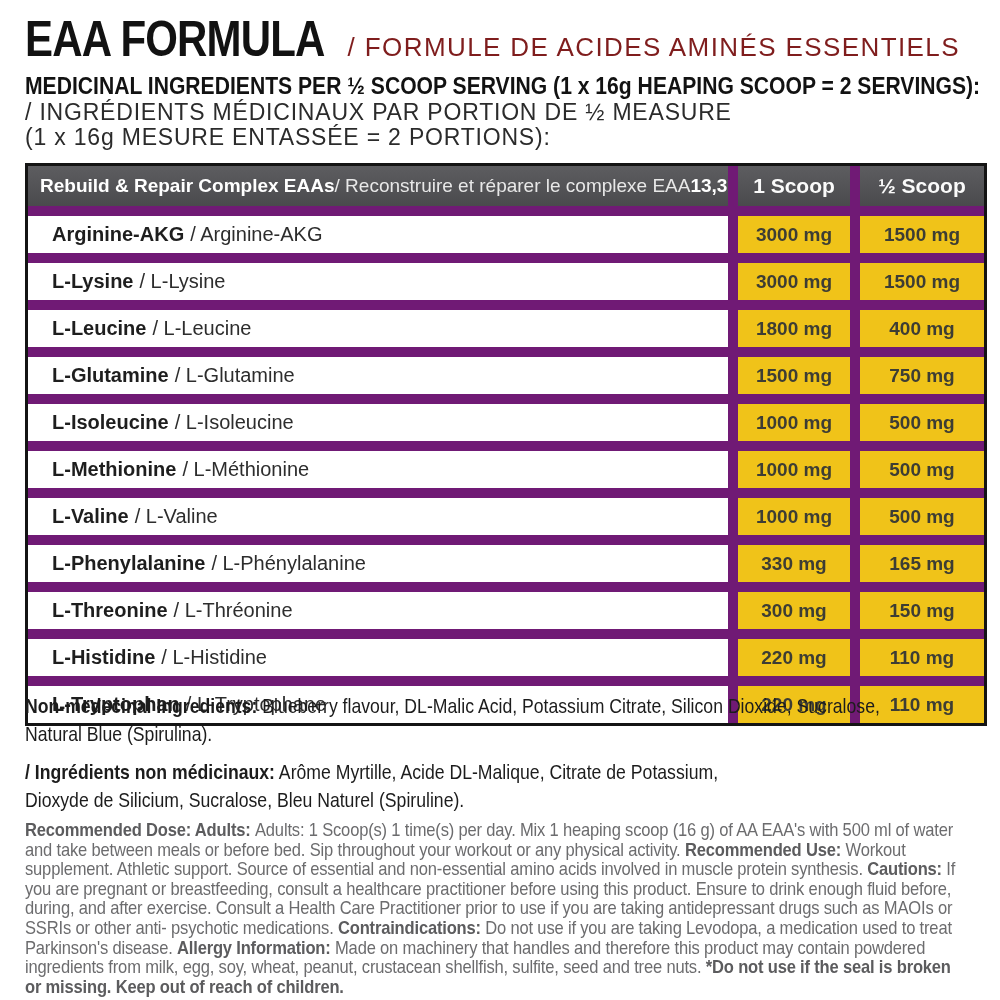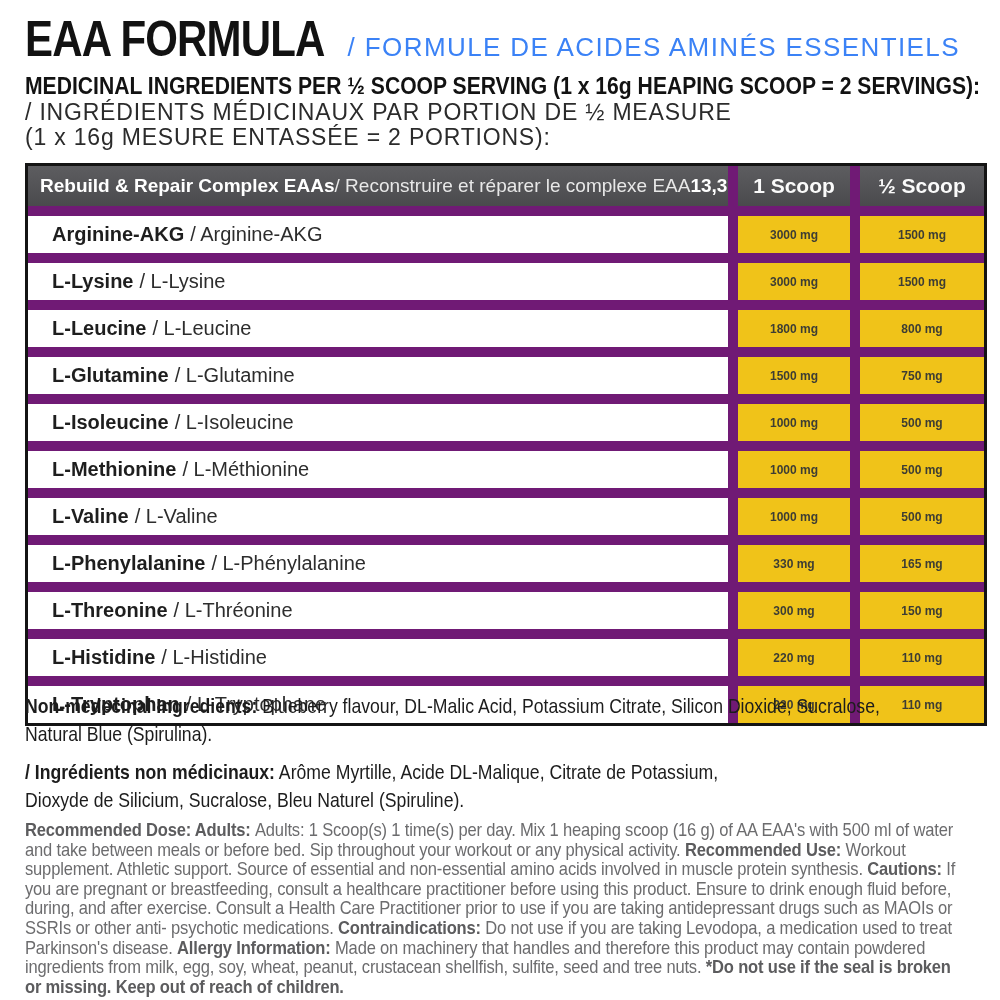--- a/index.html
+++ b/index.html
@@ -7,21 +7,21 @@
     position:relative;width:987px;height:1000px;background:#fff;
     font-family:"Liberation Sans",sans-serif;color:#1a1a1a;overflow:hidden;
   }
   
   .hdr{position:absolute;left:25px;top:10px;}
   .t-row{display:flex;align-items:baseline;white-space:nowrap;}
   .t-en{
     display:inline-block;font-size:50px;font-weight:bold;letter-spacing:-1px;
     transform:scaleX(0.84);transform-origin:left bottom;color:#121212;
   }
-  .t-fr{font-size:26px;letter-spacing:1.4px;margin-left:-34px;color:#3b82f6;}
+  .t-fr{font-size:26px;letter-spacing:1.4px;margin-left:-34px;color:#7f1d1d;}
   .serv{position:absolute;left:25px;top:72px;}
   .serv .l1{
     display:inline-block;font-size:24px;font-weight:bold;white-space:nowrap;
     transform:scaleX(0.88);transform-origin:left top;color:#121212;line-height:27px;
   }
   .serv .l2,.serv .l3{font-size:23px;letter-spacing:0.8px;color:#2b2b2b;line-height:24px;margin-top:1px;}
   
   .tbl{
     position:absolute;left:25px;top:163px;width:962px;
     display:grid;grid-template-columns:1fr 112px 124px;
@@ -29,21 +29,21 @@
     background:#701a75;border:3px solid #141414;box-sizing:border-box;
   }
   .cell{display:flex;align-items:center;min-width:0;}
   .h-name,.h-col{background:linear-gradient(#5d5d60,#4a4a4d);}
   .h-name{padding-left:12px;font-size:19px;color:#e8e8e8;white-space:nowrap;overflow:hidden;}
   .h-name .b{font-weight:bold;color:#ffffff;}
   .h-col{justify-content:center;font-weight:bold;font-size:21px;color:#fafafa;}
   .c-name{background:#ffffff;padding-left:24px;font-size:20px;white-space:nowrap;overflow:hidden;}
   .c-name .en{font-weight:bold;color:#1e1e1e;}
   .c-name .fr{margin-left:6px;color:#2d2d2d;text-align:center;}
-  .c-val{background:#f0c319;justify-content:center;font-weight:bold;font-size:12px;color:#3d3d34;}
+  .c-val{background:#f0c319;justify-content:center;font-weight:bold;font-size:19px;color:#3d3d34;}
   
   .nm{
     position:absolute;left:25px;width:1300px;font-size:21px;line-height:28px;
     white-space:pre-line;transform:scaleX(0.84);transform-origin:left top;color:#1c1c1c;
   }
   .nm .b{font-weight:bold;}
   .nm-en{top:671px;}
   .nm-fr{top:737px;}
   .fp{
     position:absolute;left:25px;top:801px;width:1300px;
@@ -89,21 +89,21 @@
         <span class="en">L-Lysine</span>
         <span class="fr">/ L-Lysine</span>
       </div>
       <div class="cell c-val">3000 mg</div>
       <div class="cell c-val">1500 mg</div>
       <div class="cell c-name">
         <span class="en">L-Leucine</span>
         <span class="fr">/ L-Leucine</span>
       </div>
       <div class="cell c-val">1800 mg</div>
-      <div class="cell c-val">800 mg</div>
+      <div class="cell c-val">400 mg</div>
       <div class="cell c-name">
         <span class="en">L-Glutamine</span>
         <span class="fr">/ L-Glutamine</span>
       </div>
       <div class="cell c-val">1500 mg</div>
       <div class="cell c-val">750 mg</div>
       <div class="cell c-name">
         <span class="en">L-Isoleucine</span>
         <span class="fr">/ L-Isoleucine</span>
       </div>

